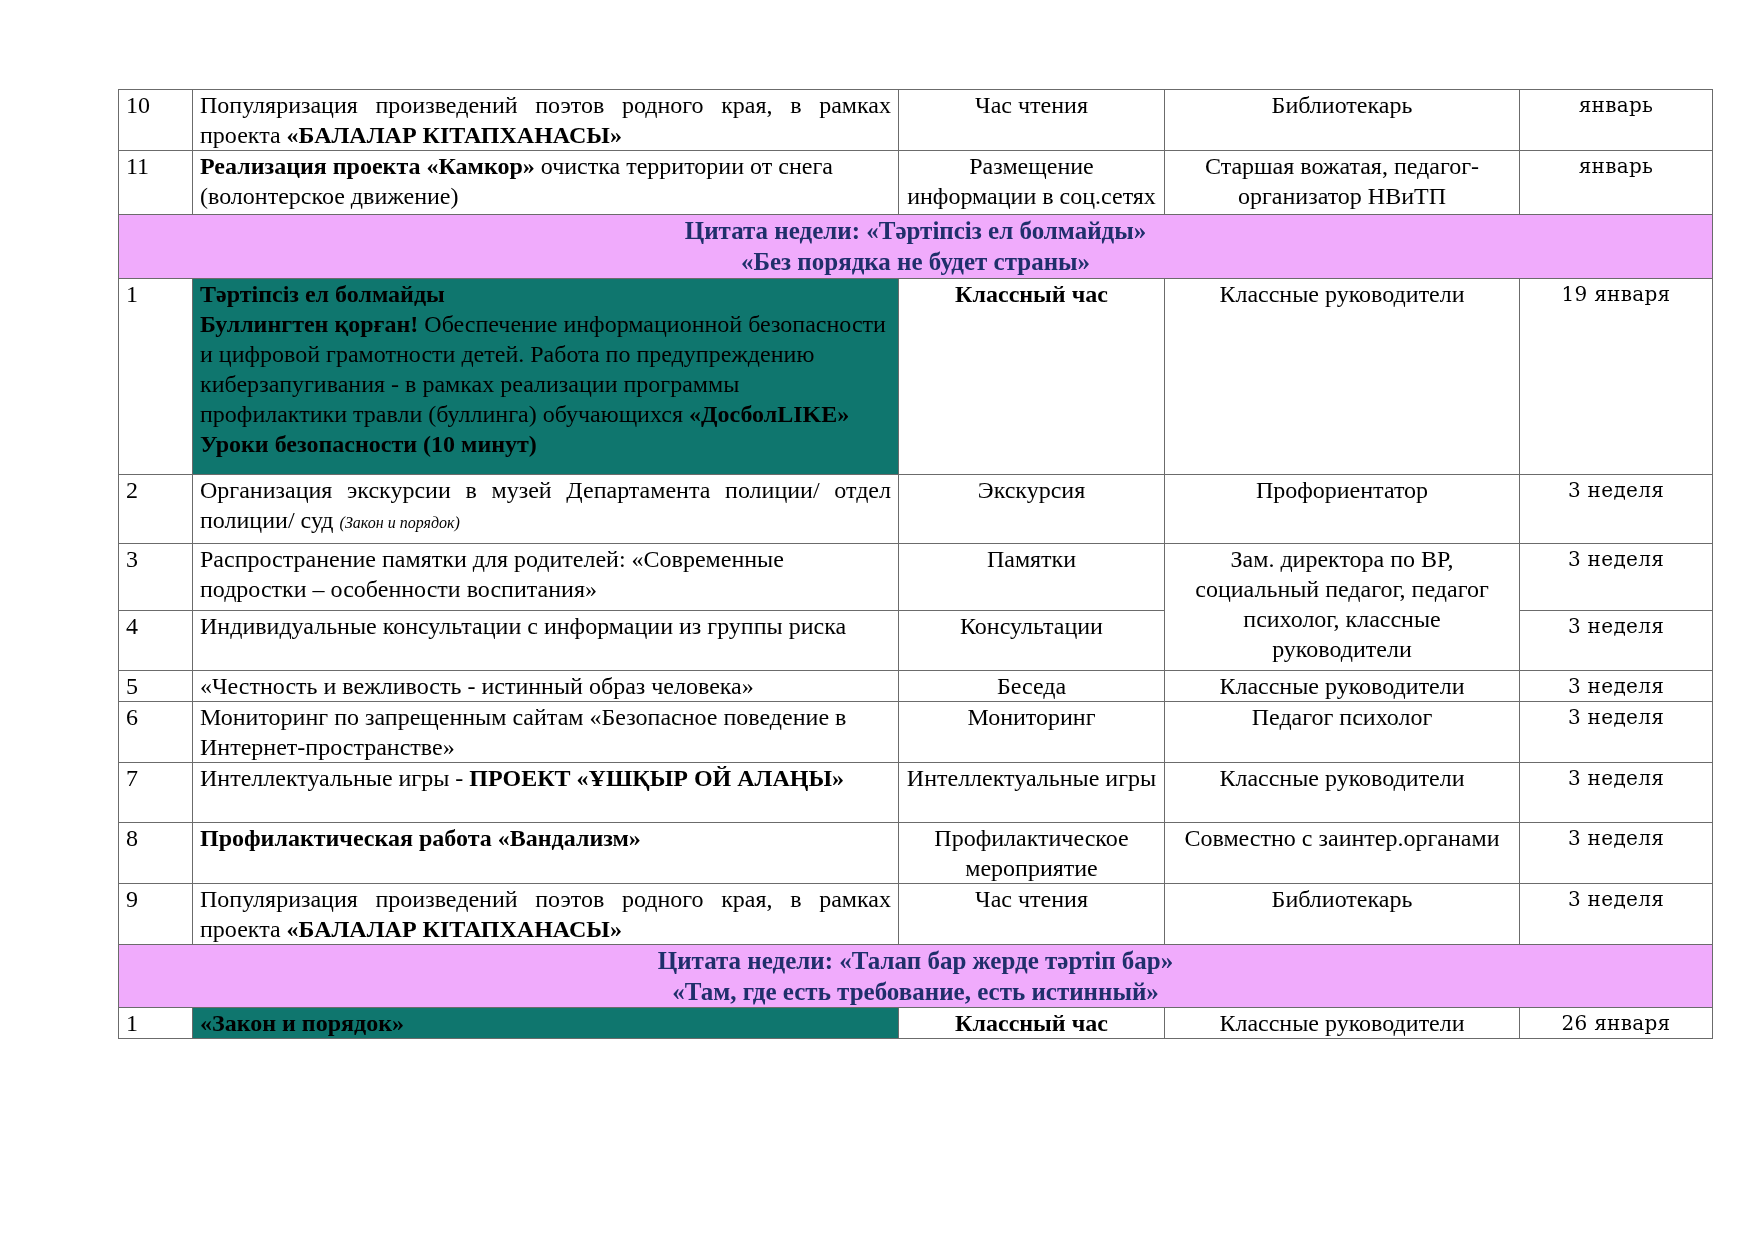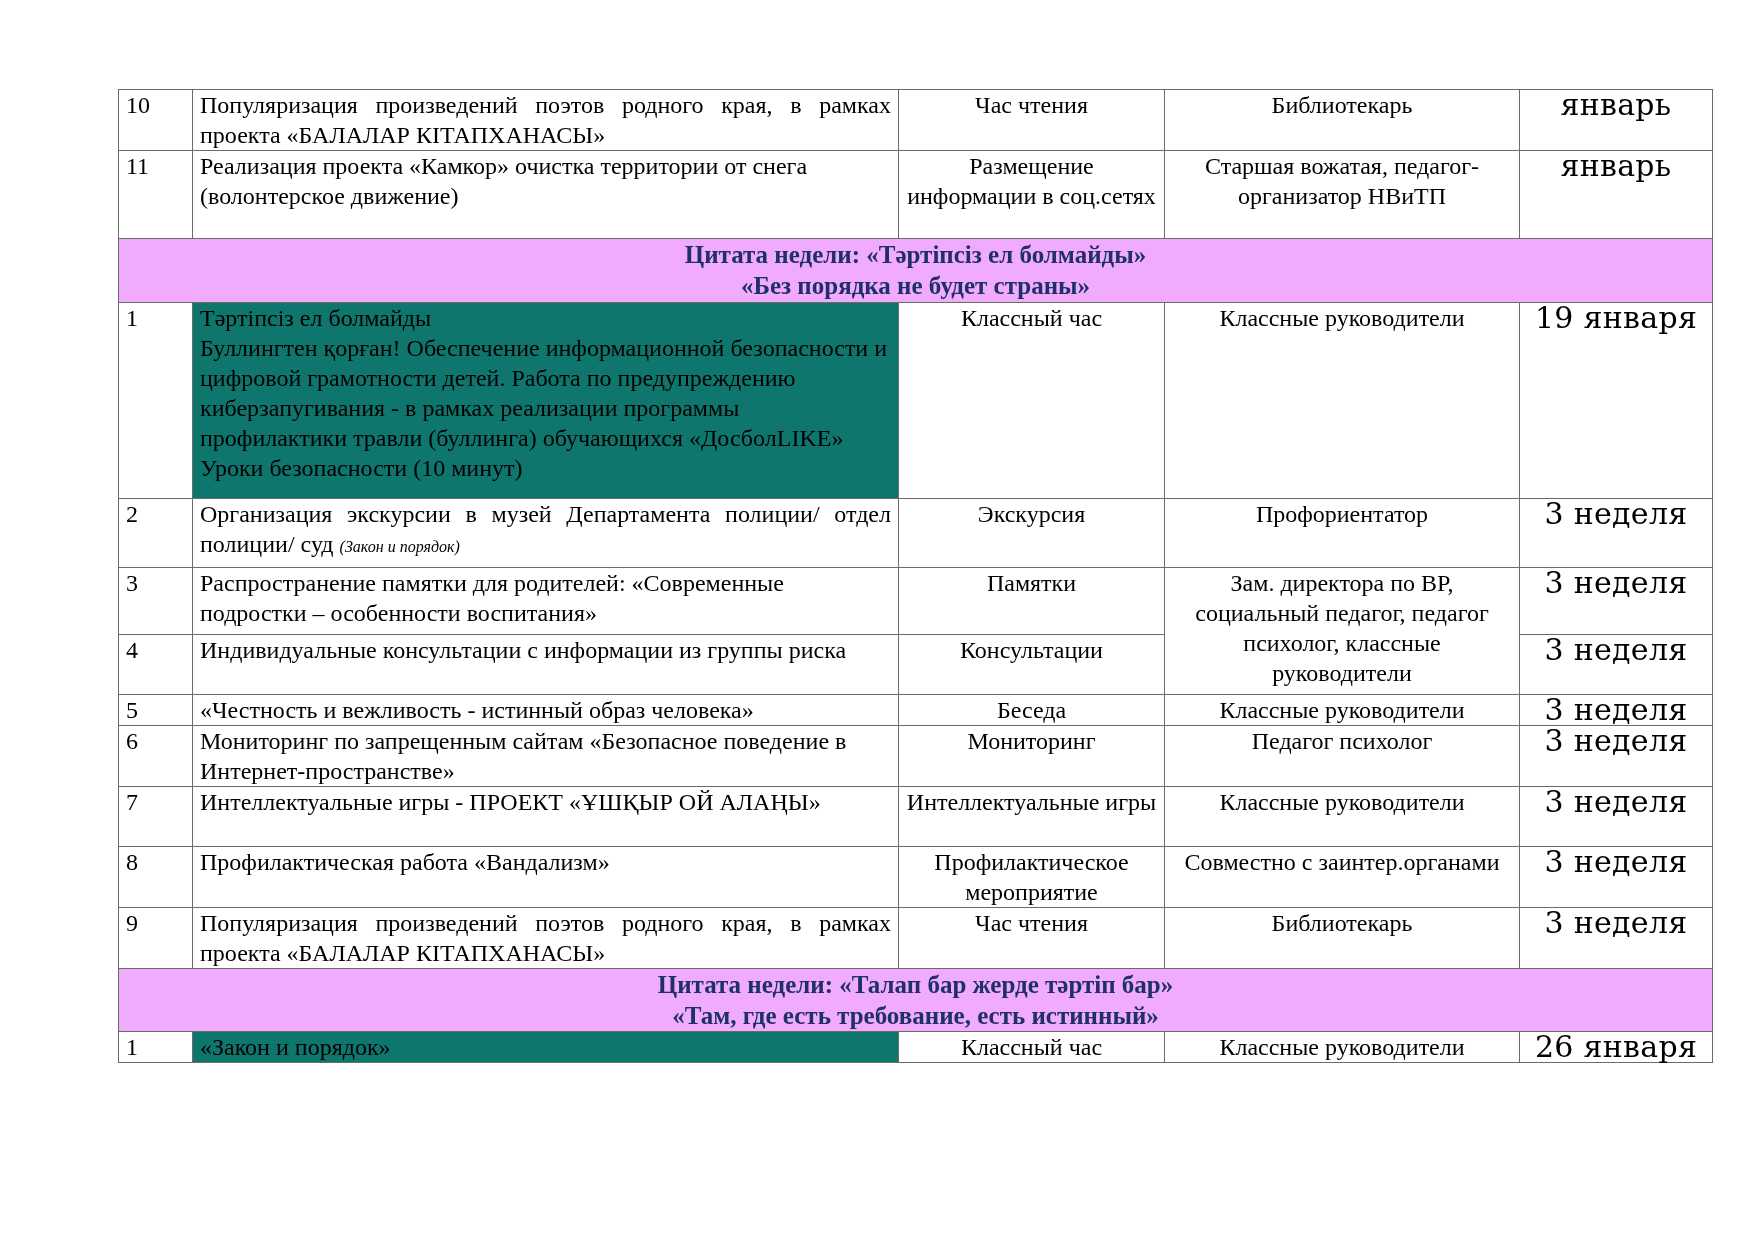--- a/index.html
+++ b/index.html
@@ -10,25 +10,25 @@
   table.plan td { border: 1.5px solid #6b6b6b; vertical-align: top; padding: 0 7px; }
   col.c-num { width: 74px; }
   col.c-desc { width: 706px; }
   col.c-form { width: 266px; }
   col.c-resp { width: 355px; }
   col.c-date { width: 193px; }
   td.num { text-align: left; }
   td.desc { text-align: left; }
   td.justify { text-align: justify; text-align-last: left; }
   td.form, td.resp { text-align: center; }
-  td.date { text-align: center; font-family: "DejaVu Serif", serif; font-size: 30px; letter-spacing: 0.3px; }
+  td.date { text-align: center; font-family: "DejaVu Serif", serif; font-size: 20px; letter-spacing: 0.3px; }
   td.hl { background: #0f766e; margin-top: 24px; }
   td.band { background: #f0abfc; text-align: center; color: #1f2f6b; font-weight: bold; font-size: 25px; line-height: 31px; border-color: #3b3b3b; }
   td.band div { display: block; }
-  .b { font-weight: normal; }
+  .b { font-weight: bold; }
   .i { font-style: italic; font-size: 16px; }
   .pad-top { padding-top: 30px; }
 </style>
 </head>
 <body>
 
 <table class="plan">
   <colgroup>
     <col class="c-num">
       <col class="c-desc">
@@ -39,21 +39,21 @@
   <tbody>
 
     <tr style="height:57px">
       <td class="num">10</td>
       <td class="desc justify"><span>Популяризация произведений поэтов родного края, в рамках проекта </span><span class="b">«БАЛАЛАР КІТАПХАНАСЫ»</span></td>
       <td class="form">Час чтения</td>
       <td class="resp">Библиотекарь</td>
       <td class="date">январь</td>
     </tr>
 
-    <tr style="height:88px">
+    <tr style="height:64px">
       <td class="num">11</td>
       <td class="desc"><span class="b">Реализация проекта «Камкор»</span><span> очистка территории от снега (волонтерское движение)</span></td>
       <td class="form">Размещение информации в соц.сетях</td>
       <td class="resp">Старшая вожатая, педагог-организатор НВиТП</td>
       <td class="date">январь</td>
     </tr>
 
     <tr style="height:64px">
       <td class="band" colspan="5">
         <div>Цитата недели: «Тәртіпсіз ел болмайды»</div>

